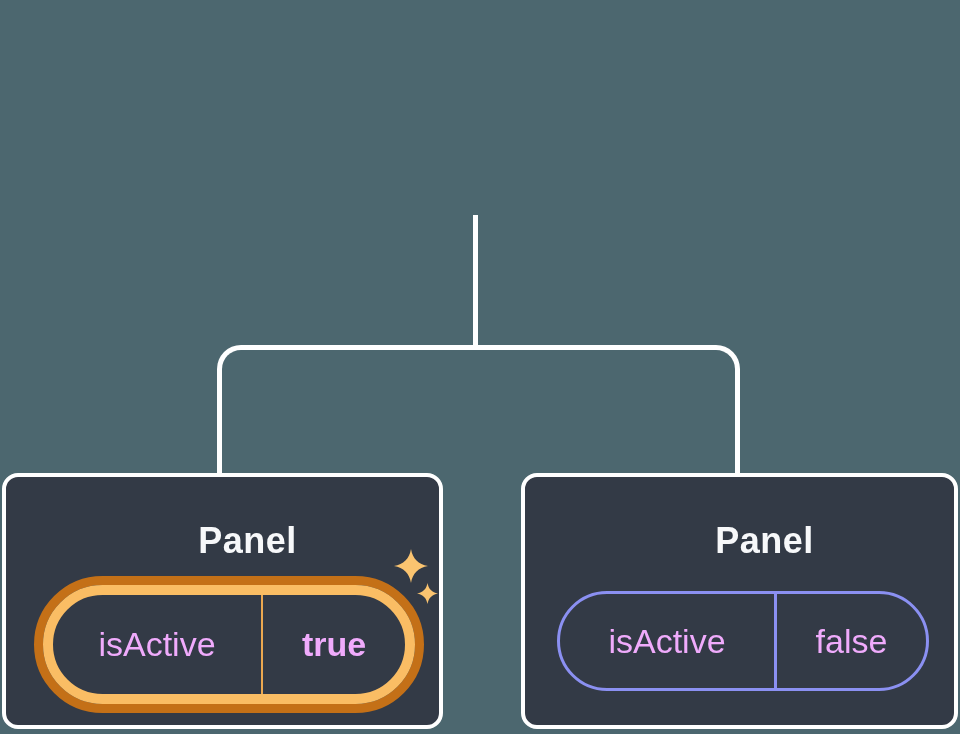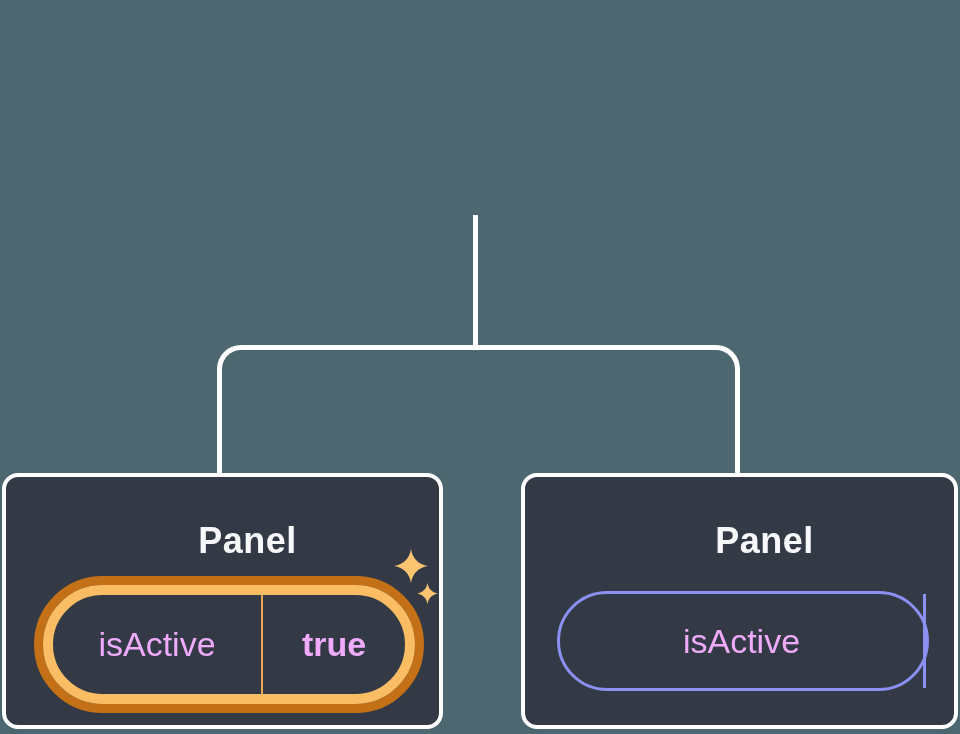--- a/index.html
+++ b/index.html
@@ -113,16 +113,17 @@
       <path d="M16 0 C 17.5 9, 23 14.5, 32 16 C 23 17.5, 17.5 23, 16 32 C 14.5 23, 9 17.5, 0 16 C 9 14.5, 14.5 9, 16 0 Z" fill="#fbc470"></path>
     </svg>
   </div>
 
   <div class="node node-panel-right">
     <div class="panel-title node-label">Panel</div>
 
     <div class="pill-normal">
       <div class="pill-seg seg-name-normal">isActive</div>
       <div class="divider-normal"></div>
+      <div class="pill-seg seg-value-normal">false</div>
     </div>
   </div>
 
 </div>
 
 </body></html>

